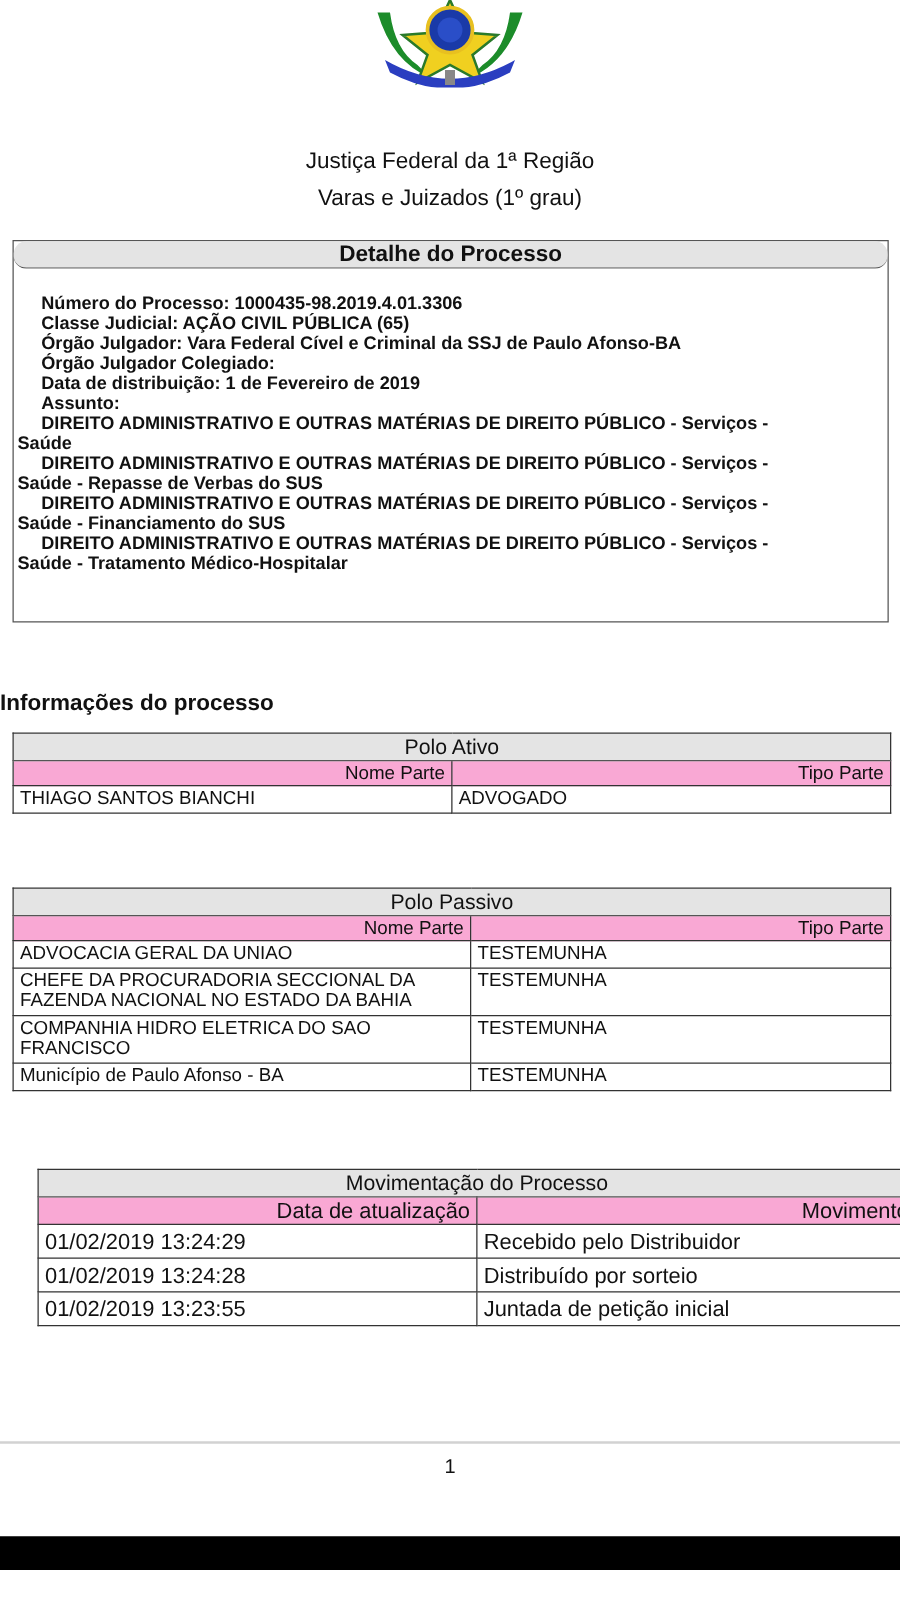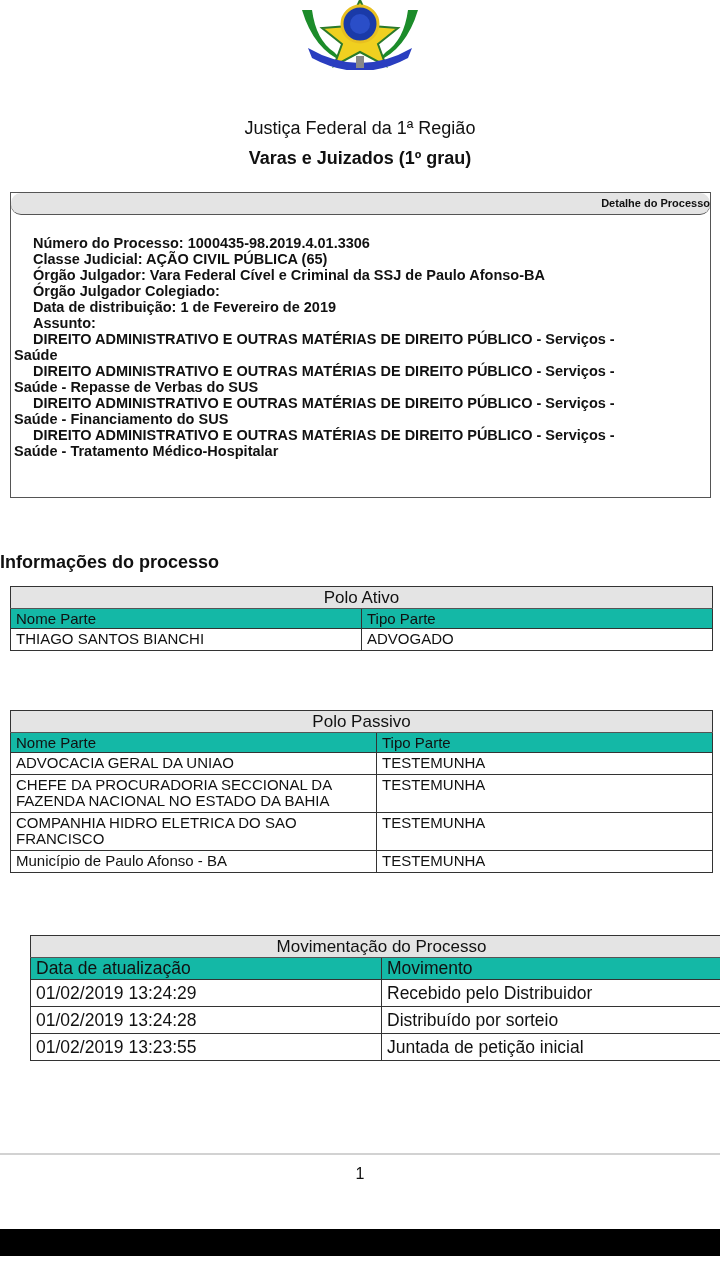--- a/index.html
+++ b/index.html
@@ -3,33 +3,33 @@
 <meta charset="utf-8">
 <style>
   html, body { margin: 0; padding: 0; }
   body {
     width: 720px; height: 1280px; position: relative; overflow: hidden;
     background: #ffffff; color: #111111;
     font-family: "Liberation Sans", sans-serif;
   }
   .emblem { position: absolute; left: 294px; top: 0; width: 132px; height: 70px; }
   .title1 { position: absolute; top: 118px; left: 0; width: 720px; text-align: center; font-weight: normal; font-size: 18px; }
-  .title2 { position: absolute; top: 148px; left: 0; width: 720px; text-align: center; font-weight: bold; font-size: 18px; }
+  .title2 { position: absolute; top: 148px; left: 0; width: 720px; text-align: center; font-weight: normal; font-size: 18px; }
 
   .detail-box { position: absolute; left: 10px; top: 192px; width: 701px; height: 306px; border: 1.5px solid #555; box-sizing: border-box; }
-  .detail-head { background: #e4e4e4; border-bottom: 1.5px solid #555; height: 21px; line-height: 21px; text-align: right; font-weight: bold; font-size: 11px; border-radius: 10px; }
+  .detail-head { background: #e4e4e4; border-bottom: 1.5px solid #555; height: 21px; line-height: 21px; text-align: center; font-weight: bold; font-size: 18px; border-radius: 10px; }
   .detail-body { padding: 20px 14px 0 3px; font-weight: bold; font-size: 14.5px; line-height: 16px; }
   .detail-body .ind { padding-left: 19px; }
 
   .info-title { position: absolute; top: 552px; left: 0; width: 720px; font-weight: bold; font-size: 18px; }
 
   table.grid { position: absolute; left: 10px; width: 703px; border-collapse: collapse; font-size: 15px; }
   table.grid td, table.grid th { border: 1.5px solid #333; padding: 0 5px; vertical-align: top; font-weight: normal; }
   table.grid th.cap { background: #e4e4e4; text-align: center; font-size: 17px; height: 21px; line-height: 21px; border-bottom: 1.5px solid #555; }
-  table.grid th.col { background: #14b8a6; text-align: left; height: 19px; line-height: 19px; }
+  table.grid th.col { background: #f9a8d4; text-align: right; height: 19px; line-height: 19px; }
   table.grid td { line-height: 16px; padding-top: 2px; padding-bottom: 3px; }
   table.grid td.c1 { width: 340px; }
   table.mov { font-size: 17.5px; }
   table.mov th.col { font-size: 17.5px; height: 21px; line-height: 21px; }
   table.mov td { line-height: 22px; padding-top: 2px; padding-bottom: 2px; }
 
   .page-sep { position: absolute; left: 0; top: 1153px; width: 720px; height: 2px; background: #d2d2d2; }
   .page-num { position: absolute; left: 0; top: 1165px; width: 720px; text-align: center; font-size: 16px; }
   .black-bar { position: absolute; left: 0; top: 1229px; width: 720px; height: 27px; background: #000; }
 </style>

